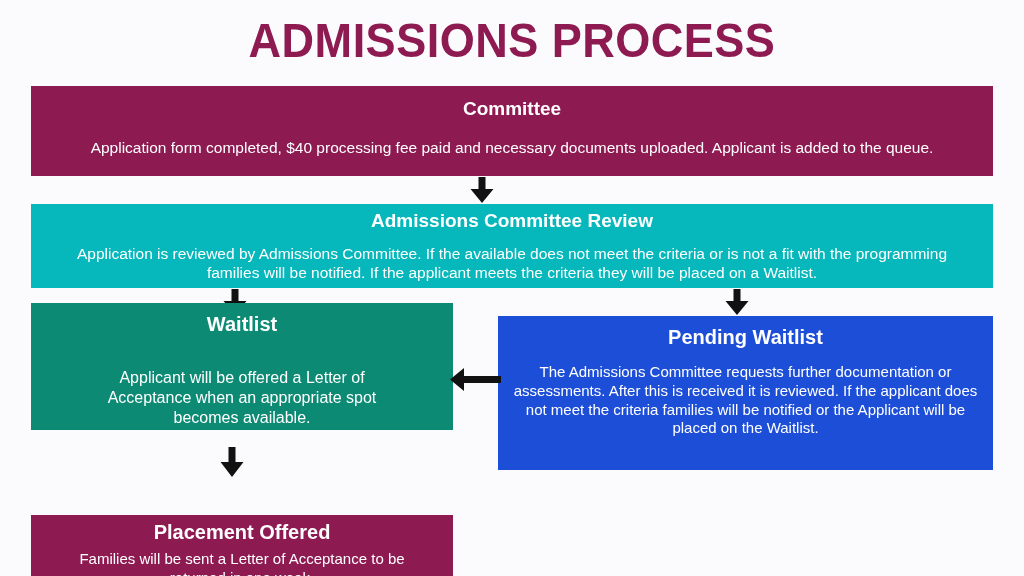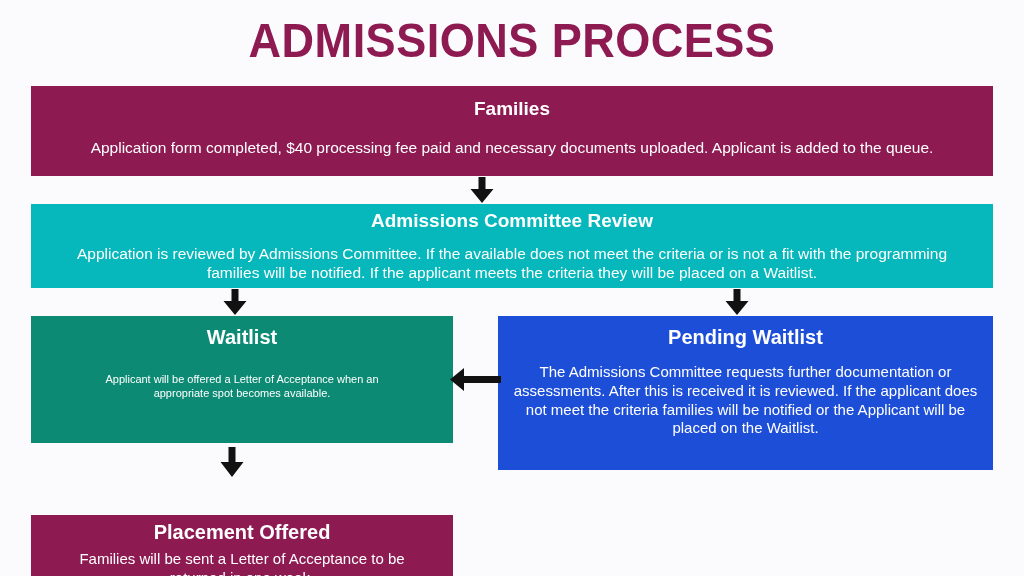--- a/index.html
+++ b/index.html
@@ -79,29 +79,29 @@
     width: 962px;
     height: 84px;
     background: #06b7bb;
     justify-content: flex-start;
   }
   #node-review .node-title { font-size: 19px; }
   #node-review .node-body  { font-size: 15.5px; margin-top: 8px; max-width: 925px; }
 
   #node-waitlist {
     left: 31px;
-    top: 316px;
+    top: 303px;
     width: 422px;
     height: 127px;
     background: #0d8a74;
     justify-content: flex-start;
     padding-top: 10px;
   }
   #node-waitlist .node-title { font-size: 20px; }
-  #node-waitlist .node-body  { font-size: 11px; margin-top: 20px; max-width: 290px; }
+  #node-waitlist .node-body  { font-size: 16px; margin-top: 28px; max-width: 290px; }
 
   #node-pending {
     left: 498px;
     top: 316px;
     width: 495px;
     height: 154px;
     background: #1d4ed8;
     justify-content: flex-start;
     padding-top: 10px;
   }
@@ -129,21 +129,21 @@
   .arrow svg { display: block; }
 </style>
 </head>
 <body>
 
 <div id="canvas">
 
   <div class="page-title">ADMISSIONS PROCESS</div>
 
   <div class="node" id="node-applicant">
-    <div class="node-title">Families</div>
+    <div class="node-title">Committee</div>
     <div class="node-body">Application form completed, $40 processing fee paid and necessary documents uploaded. Applicant is added to the queue.</div>
   </div>
 
   <div class="arrow" id="arrow-applicant-review" style="left:468px; top:177px;">
     <svg width="28" height="27" viewBox="0 0 28 27" aria-hidden="true">
       <path d="M10.5 0 H17.5 V12 H25.5 L14 26 L2.5 12 H10.5 Z" fill="#111111"></path>
     </svg>
   </div>
 
   <div class="node" id="node-review">

